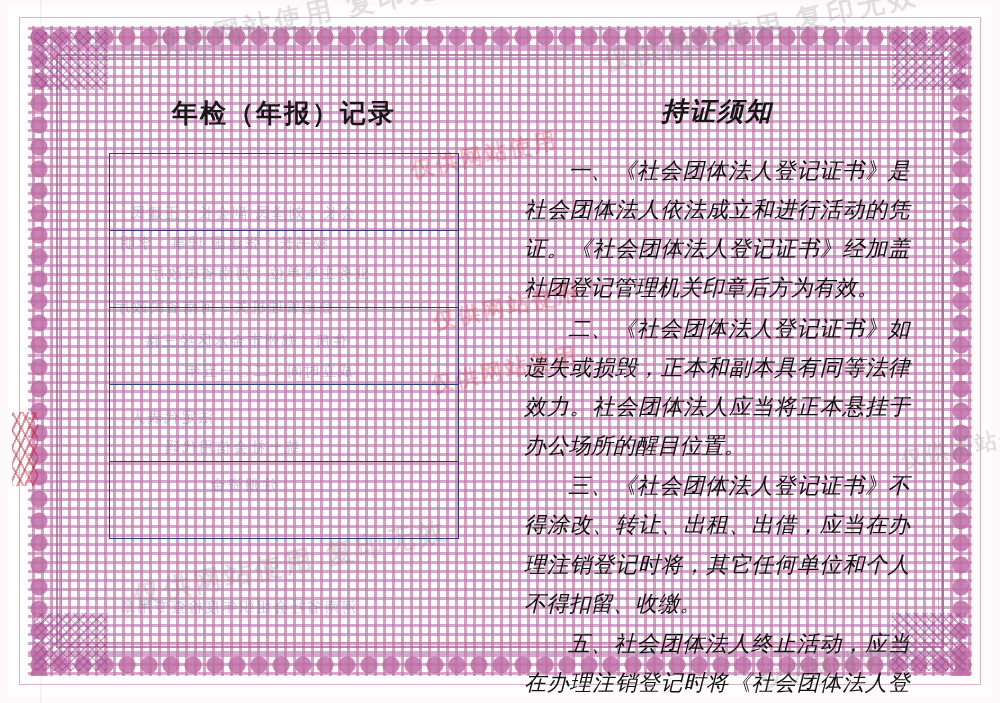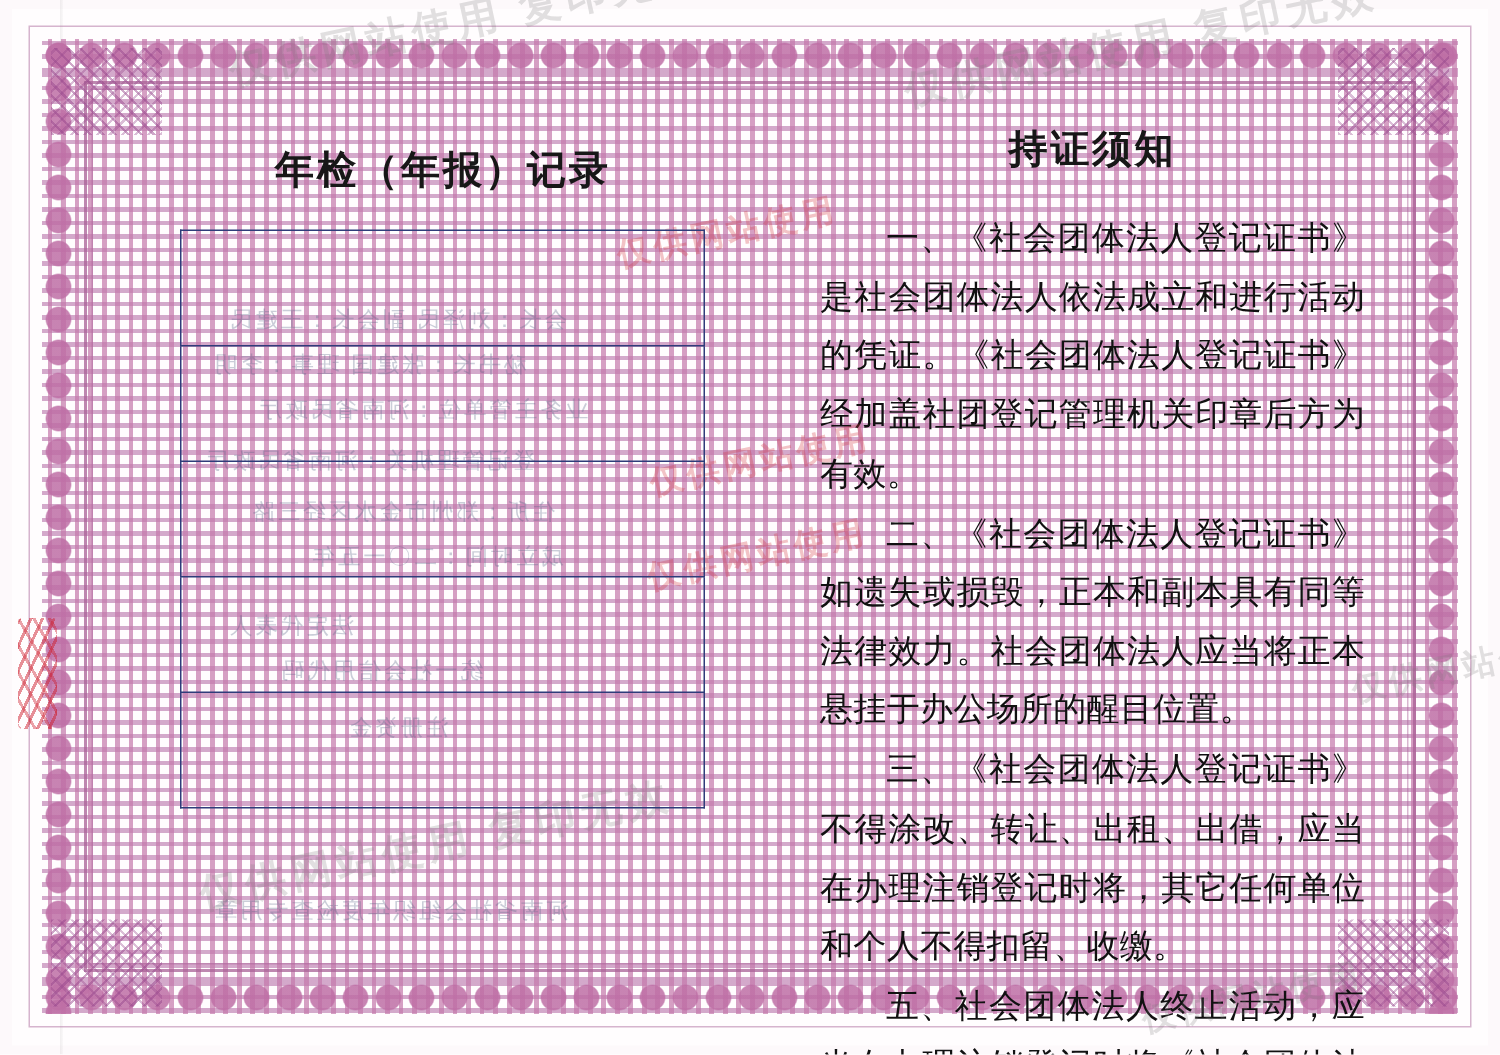--- a/index.html
+++ b/index.html
@@ -115,24 +115,23 @@
   
   .content {
     position: absolute;
     left: 68px; top: 66px;
     width: 864px; height: 570px;
     display: flex;
   }
   .page-half {
     position: relative;
     box-sizing: border-box;
-    margin-left: 23px;
   }
   .left-half  { width: 430px; padding: 14px 16px 0 18px; }
-  .right-half { width: 434px; padding: 0 22px 0 26px; }
+  .right-half { width: 434px; padding: 12px 22px 0 26px; font-style: italic; }
 
   .sheet-title {
     text-align: center;
     font-size: 26px;
     font-weight: bold;
     letter-spacing: 2px;
     color: #171717;
     margin: 16px 0 22px 0;
     font-family: "Liberation Serif", serif;
   }

